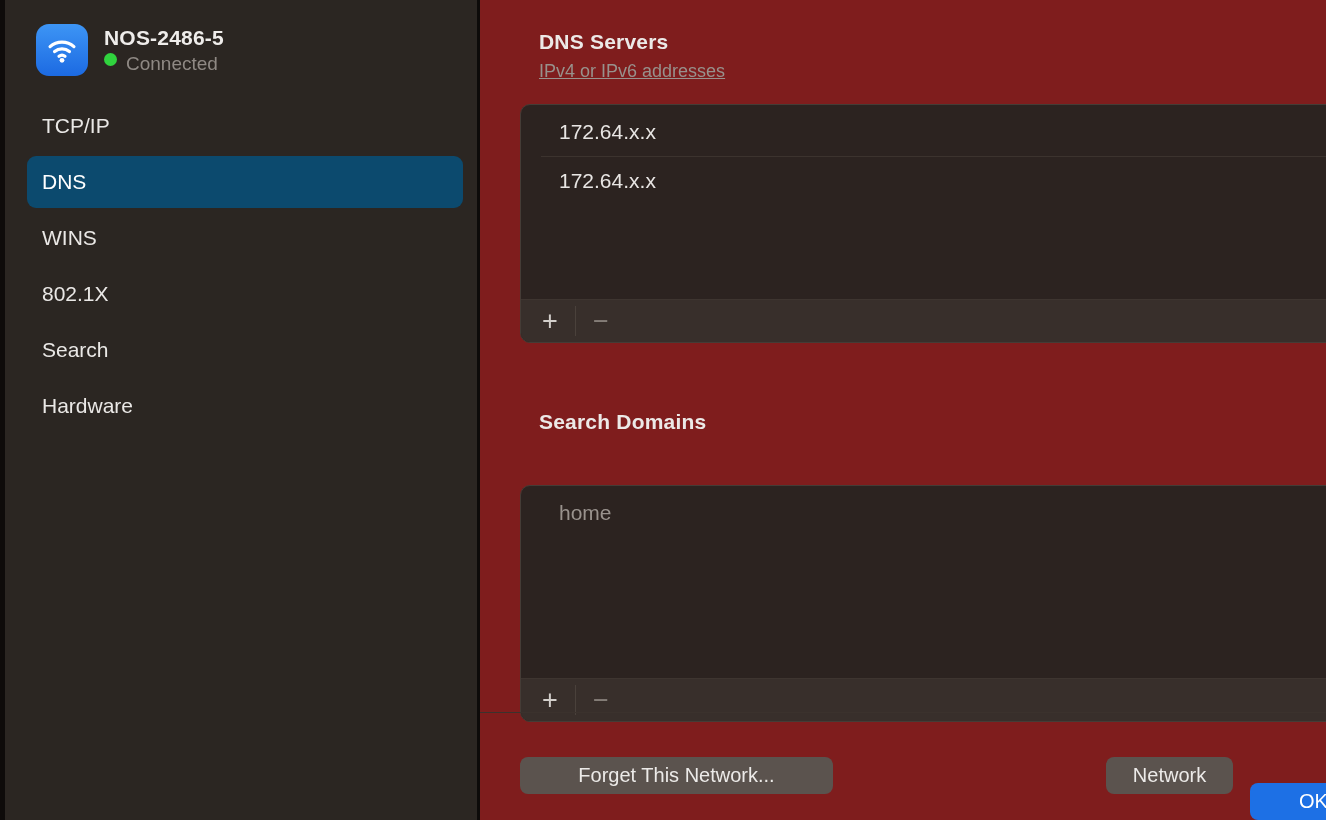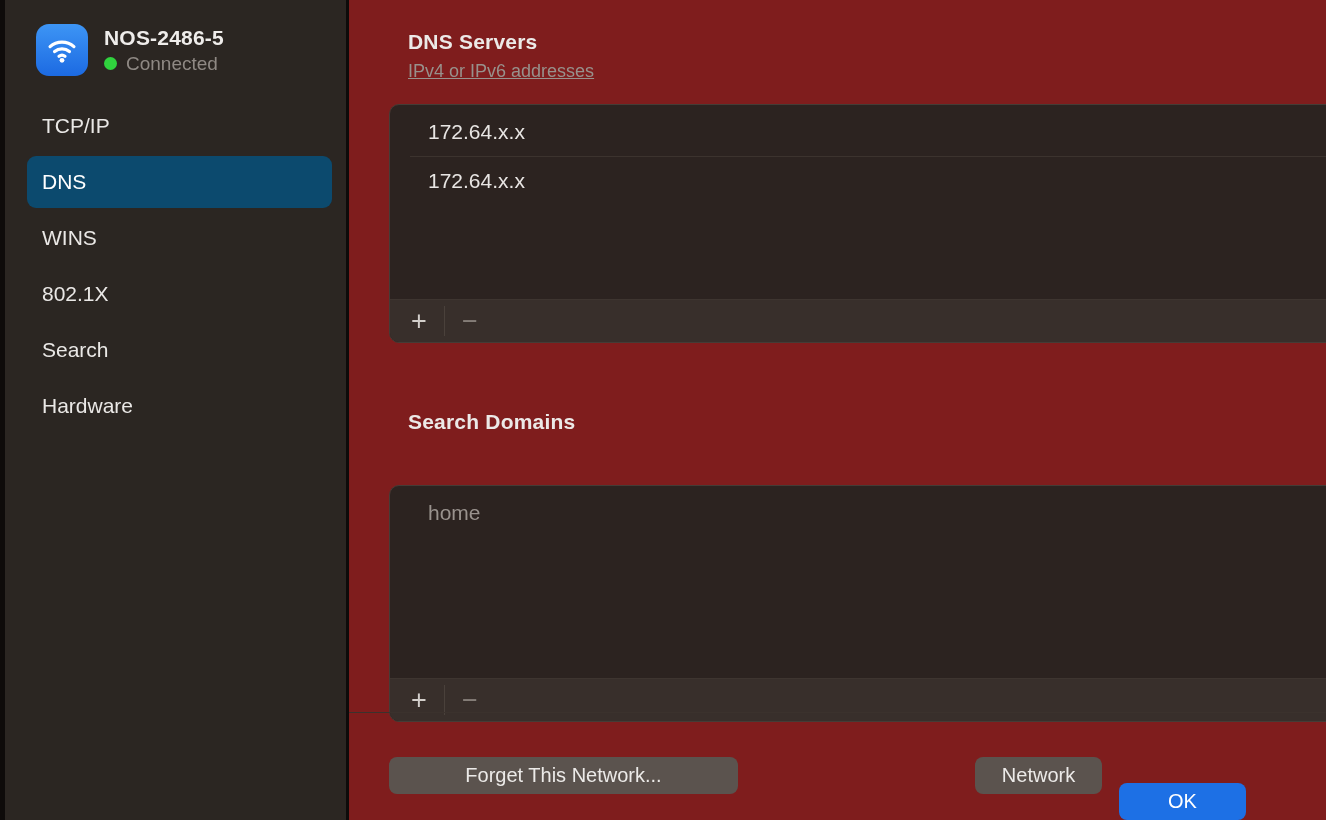--- a/index.html
+++ b/index.html
@@ -17,21 +17,21 @@
   }
   
   .edge-strip {
     width: 5px;
     height: 100%;
     background: #0e0b0a;
     flex: 0 0 auto;
   }
   
   .sidebar {
-    width: 341px;
+    width: 472px;
     height: 100%;
     background: #2b2622;
     flex: 0 0 auto;
     position: relative;
   }
   .net-header {
     display: flex;
     align-items: center;
     gap: 16px;
     padding: 24px 0 0 31px;
@@ -45,21 +45,21 @@
     align-items: center;
     justify-content: center;
   }
   .net-meta { display: flex; flex-direction: column; gap: 3px; }
   .net-name {
     color: #efedeb;
     font-size: 21px;
     font-weight: 600;
     letter-spacing: 0.2px;
   }
-  .net-status { display: flex; align-items: center; gap: 9px; }
+  .net-status { display: flex; align-items: flex-start; gap: 9px; }
   .status-dot {
     width: 13px; height: 13px;
     border-radius: 50%;
     background: #30d33e;
   }
   .status-text { color: #8f8984; font-size: 19px; }
   .nav { position: absolute; top: 100px; left: 22px; right: 14px; }
   .nav-item {
     height: 52px;
     margin-bottom: 4px;
@@ -167,21 +167,21 @@
     border-radius: 8px;
     font-size: 20px;
     color: #eceae8;
     font-family: "Liberation Sans", sans-serif;
     display: flex;
     align-items: center;
     justify-content: center;
   }
   .btn.gray { background: #5b534e; }
   .btn.blue { background: #1d70e5; color: #ffffff; }
-  .btn-forget { left: 40px; width: 349px; }
+  .btn-forget { left: 40px; width: 313px; }
   .btn-cancel { left: 626px; width: 127px; }
   .btn-ok { left: 770px; width: 127px; margin-top: 26px; }
 </style>
 </head>
 <body>
 
 <div id="window">
 
   <div class="edge-strip"></div>
 

